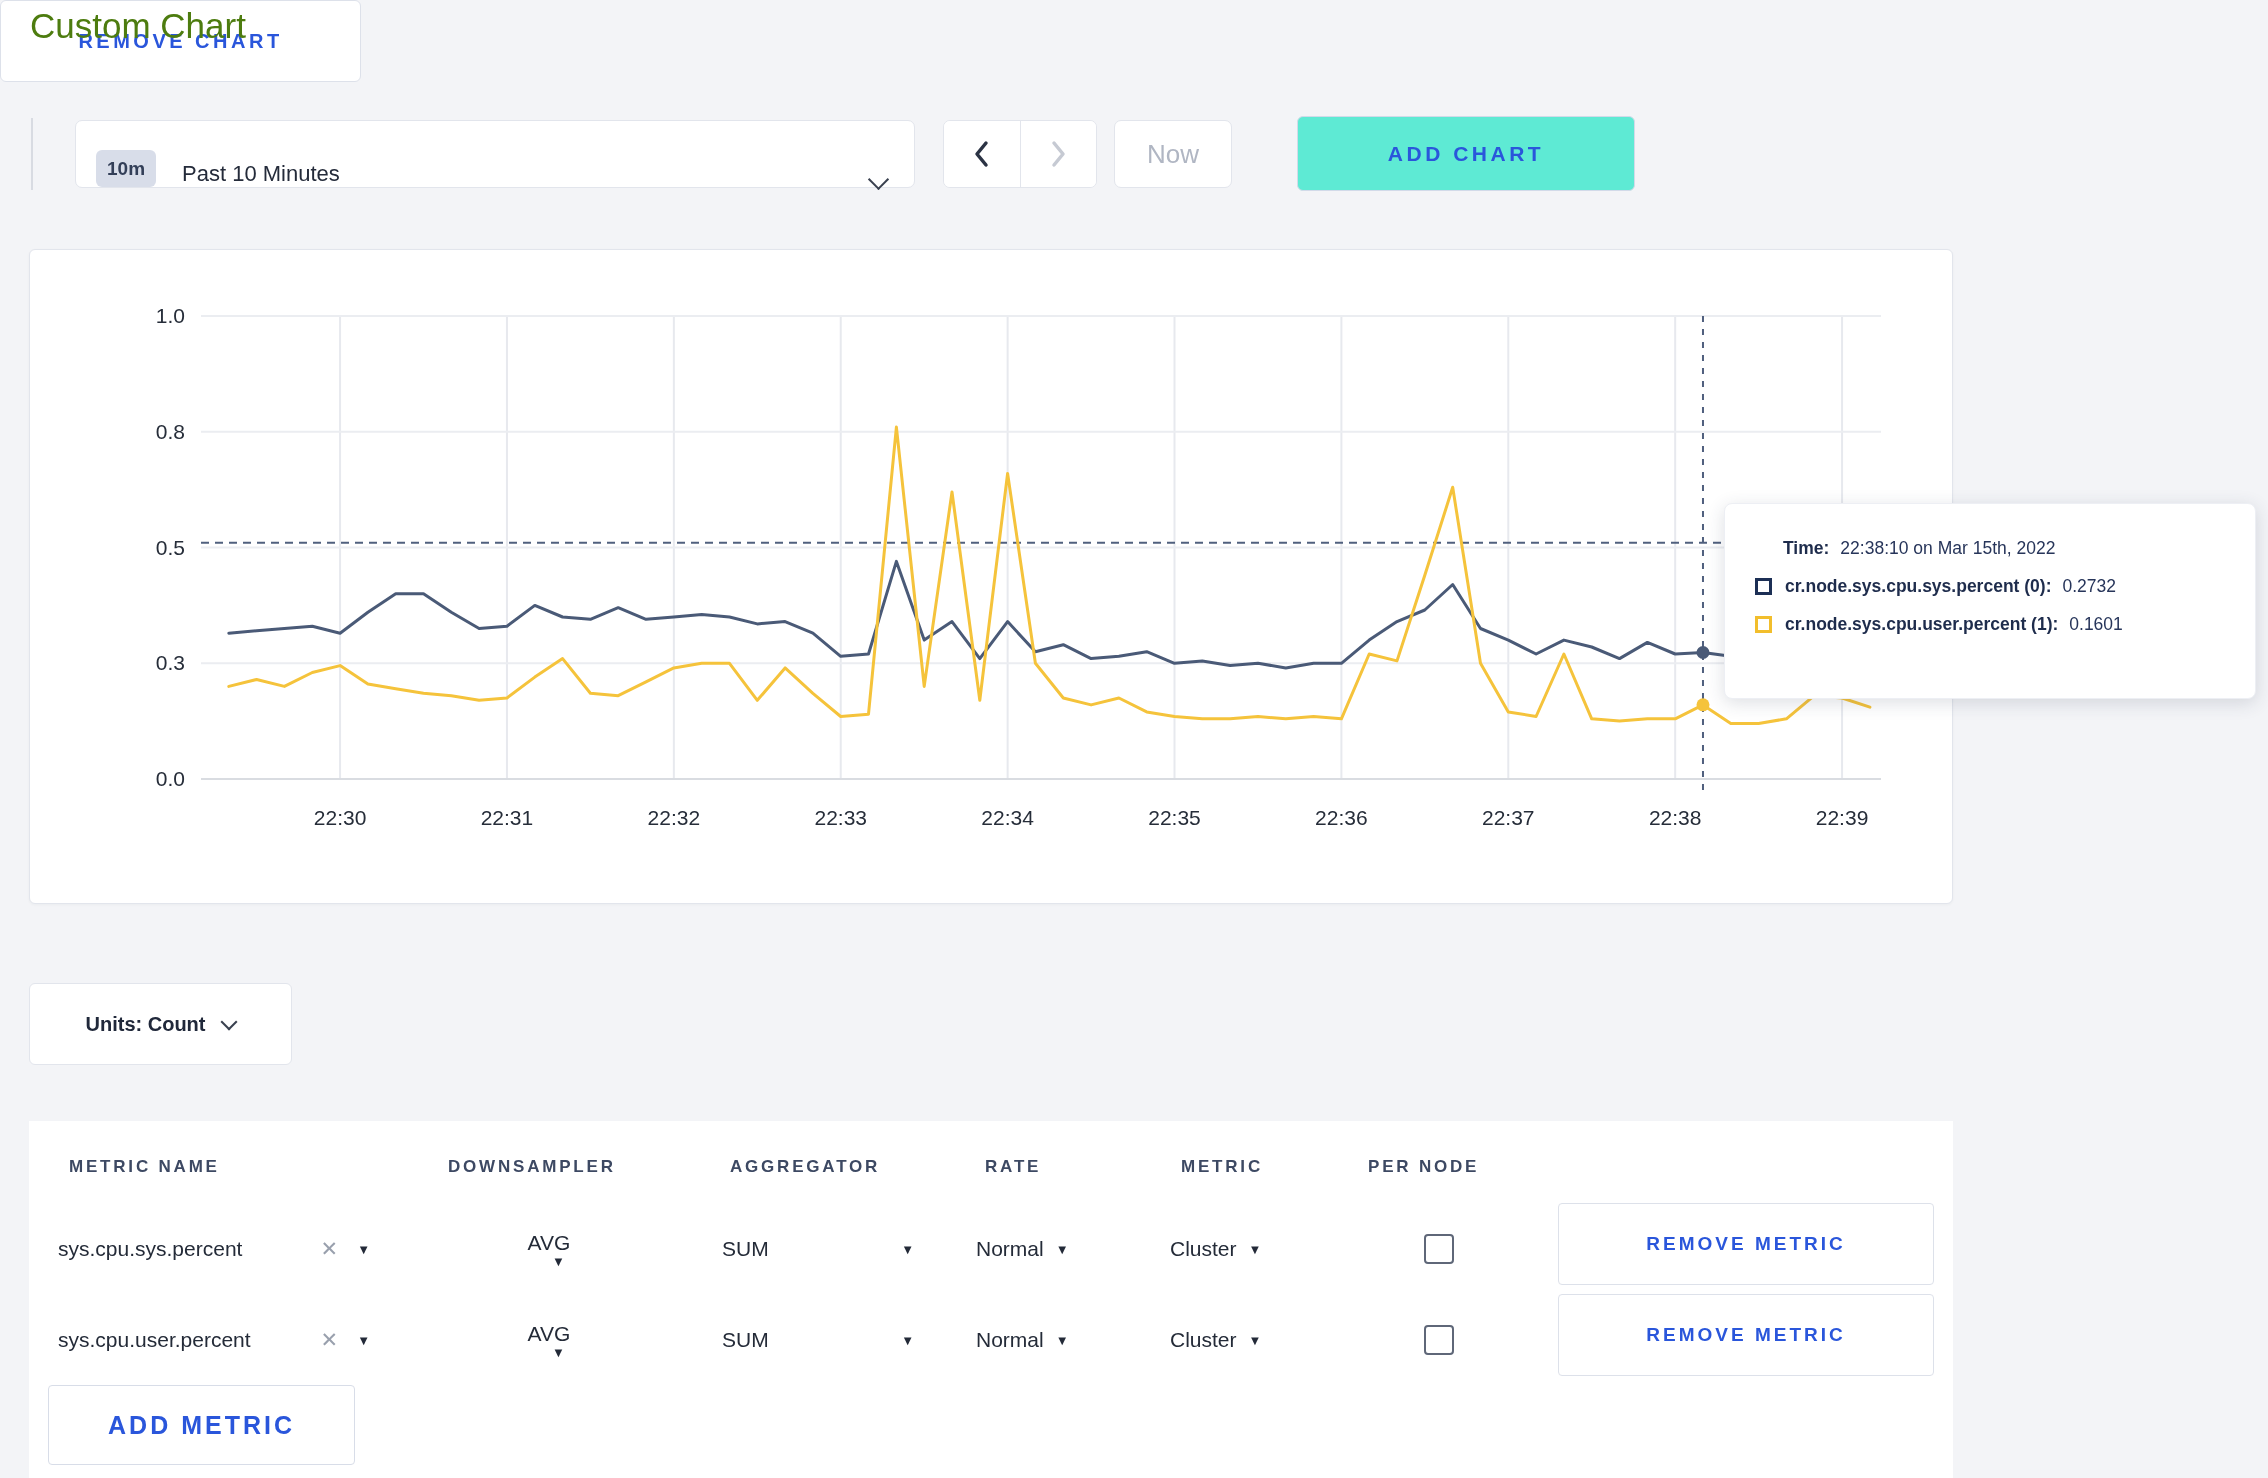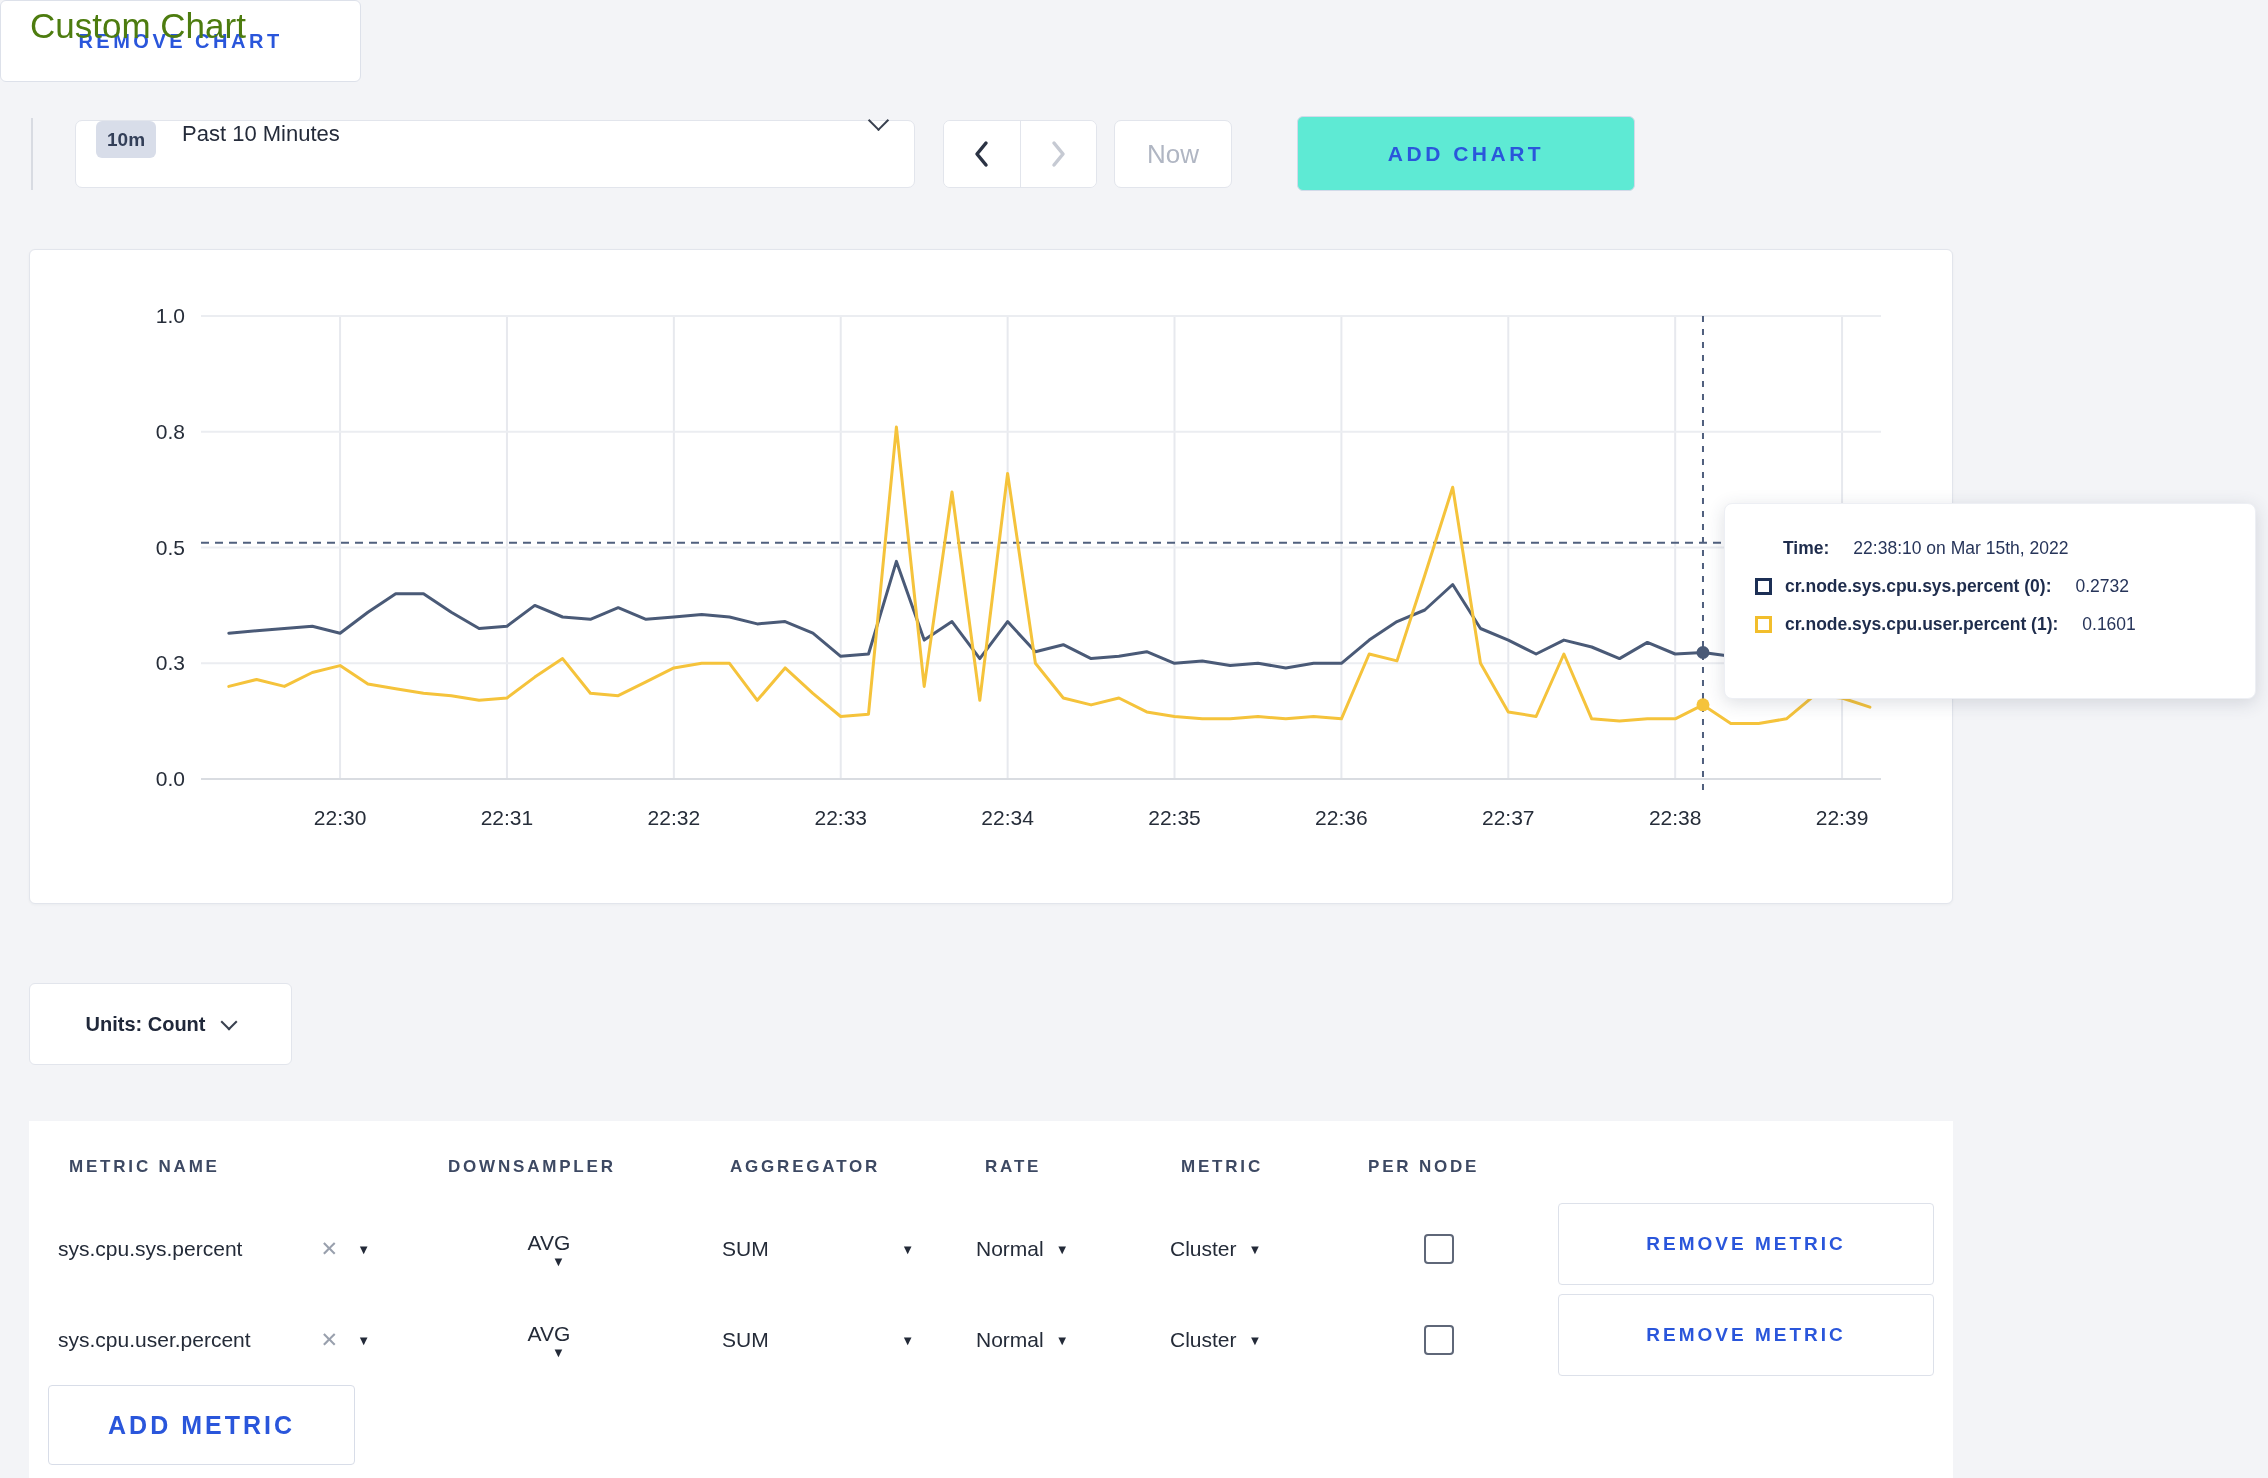--- a/index.html
+++ b/index.html
@@ -6,21 +6,21 @@
   body{background:#f3f4f7;}
   #app{position:relative;width:2268px;height:1478px;background:#f3f4f7;overflow:hidden;
        font-family:"Liberation Sans",sans-serif;color:#242b38;}
   .card{position:absolute;background:#fff;border:1px solid #e2e5ec;border-radius:7px;box-sizing:border-box;}
   button{font-family:"Liberation Sans",sans-serif;cursor:pointer;}
 
   #page-title{position:absolute;left:30px;top:6px;font-size:35px;font-weight:500;color:#4d7c0f;}
 
   #tb-divider{position:absolute;left:31px;top:118px;width:2px;height:72px;background:#d8dbe2;}
 
-  #time-select{left:75px;top:120px;width:840px;height:68px;display:flex;align-items:flex-start;
+  #time-select{left:75px;top:120px;width:840px;height:68px;display:flex;align-items:flex-end;
                padding:0 28px 0 20px;cursor:pointer;}
   .badge{background:#d8dde9;color:#333f58;font-weight:700;font-size:19px;line-height:1;
          padding:9px 11px;border-radius:6px;}
   .tlabel{margin-left:26px;font-size:22px;color:#242b3a;}
   .chev{width:13px;height:13px;border-right:2.5px solid #39404f;border-bottom:2.5px solid #39404f;
         transform:rotate(45deg);margin-top:-8px;}
   #time-select .chev{margin-left:auto;}
 
   #pager{left:943px;top:120px;width:154px;height:68px;display:flex;overflow:hidden;padding:0;}
   .pbtn{flex:1;display:flex;align-items:center;justify-content:center;background:#fff;border:none;}
@@ -33,21 +33,21 @@
   #chart-card{left:29px;top:249px;width:1924px;height:655px;border-radius:6px;box-shadow:0 1px 3px rgba(30,40,60,.04);}
   #chart-svg{position:absolute;left:0;top:0;}
   #chart-svg text{font-family:"Liberation Sans",sans-serif;}
 
   #tooltip{position:absolute;left:1724px;top:503px;width:532px;height:196px;background:#fff;
            border:1px solid #edeff4;border-radius:8px;box-shadow:0 4px 18px rgba(44,56,82,.16);
            z-index:30;color:#1e2c4c;font-size:17.5px;box-sizing:border-box;}
   .tt-time{margin:34px 0 0 58px;}
   .tt-row{display:flex;align-items:center;margin:17px 0 0 30px;}
   .b{font-weight:700;}
-  .tt-val{margin-left:24px;font-weight:400;color:#27355a;}
+  .tt-val{margin-left:11px;font-weight:400;color:#27355a;}
   .swatch{width:17px;height:17px;border:3.5px solid #000;box-sizing:border-box;margin-right:13px;background:#fff;}
 
   #units-select{left:29px;top:983px;width:263px;height:82px;border-radius:6px;display:flex;align-items:center;
                 justify-content:center;gap:18px;font-size:20px;font-weight:700;color:#20283a;cursor:pointer;}
   #units-select .chev{width:10px;height:10px;border-width:2px;margin-top:-4px;}
   #remove-chart-btn{left:310px;top:983px;width:361px;height:82px;border-radius:6px;font-size:20px;
                     letter-spacing:3.5px;font-weight:600;color:#2a56db;border:1px solid #dde1ea;background:#fff;}
 
   #table-card{position:absolute;left:29px;top:1121px;width:1924px;height:357px;background:#fff;}
   .th span{position:absolute;top:36px;font-size:17px;font-weight:700;letter-spacing:2.8px;color:#3d4963;}

